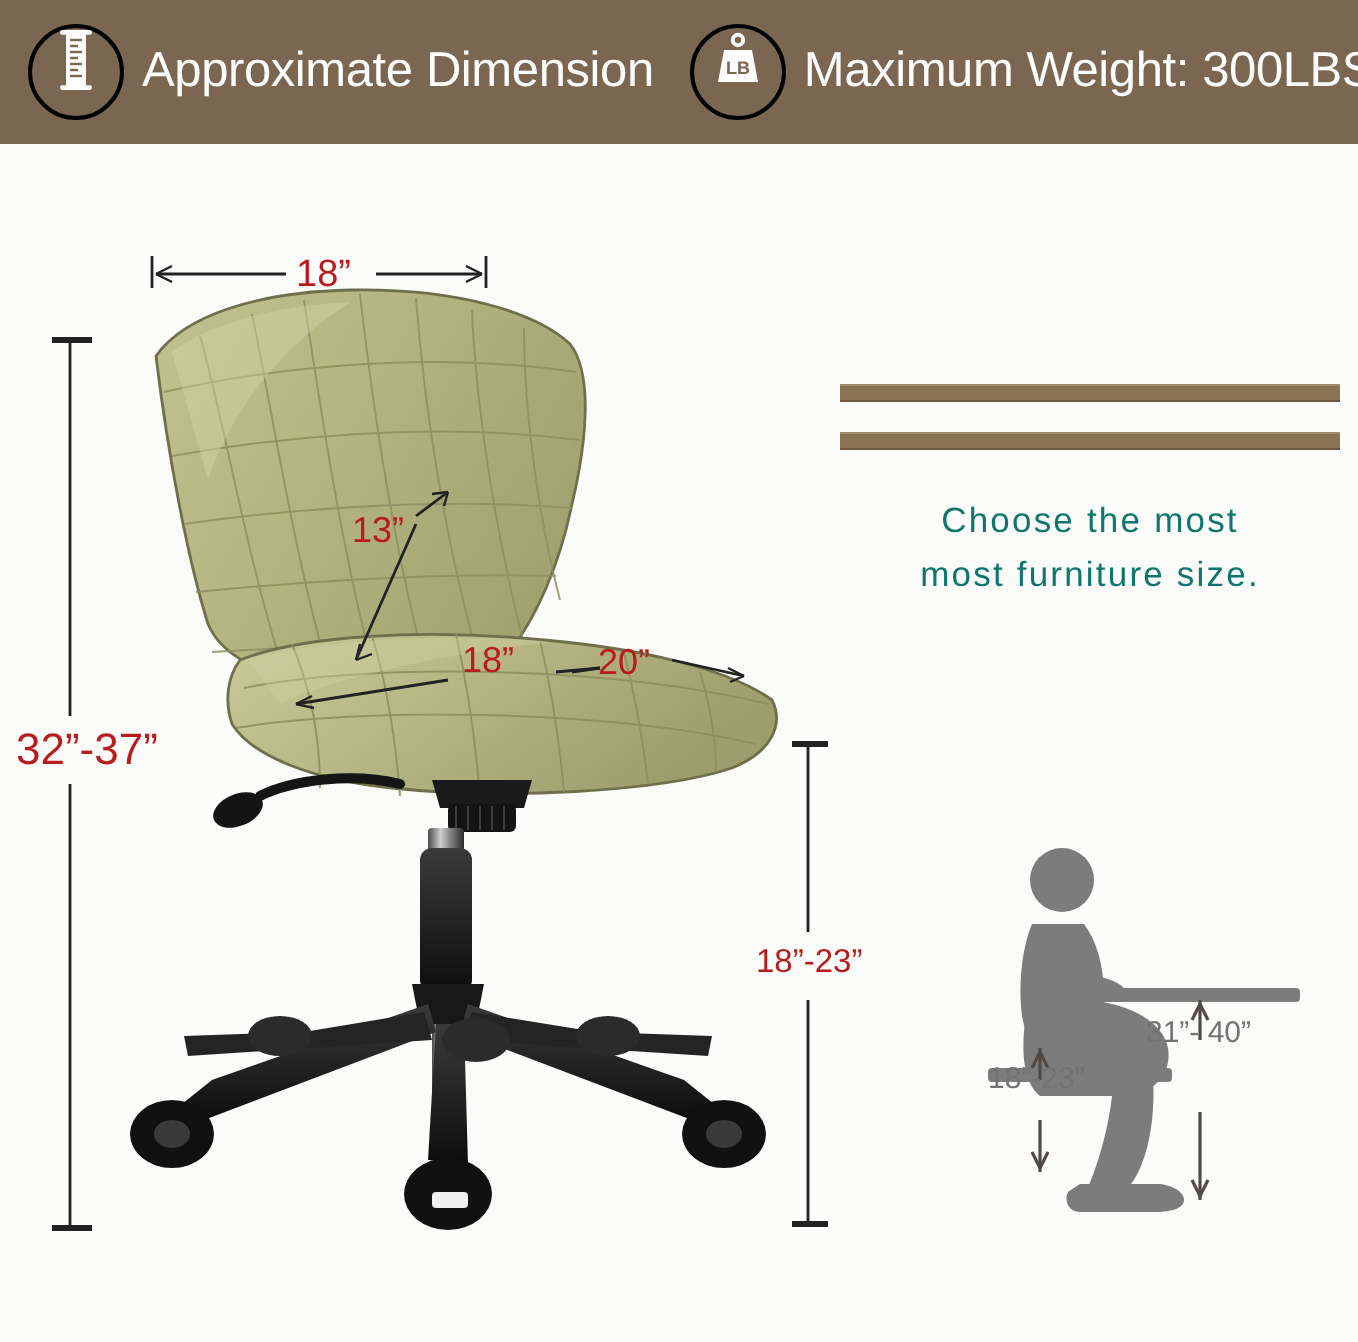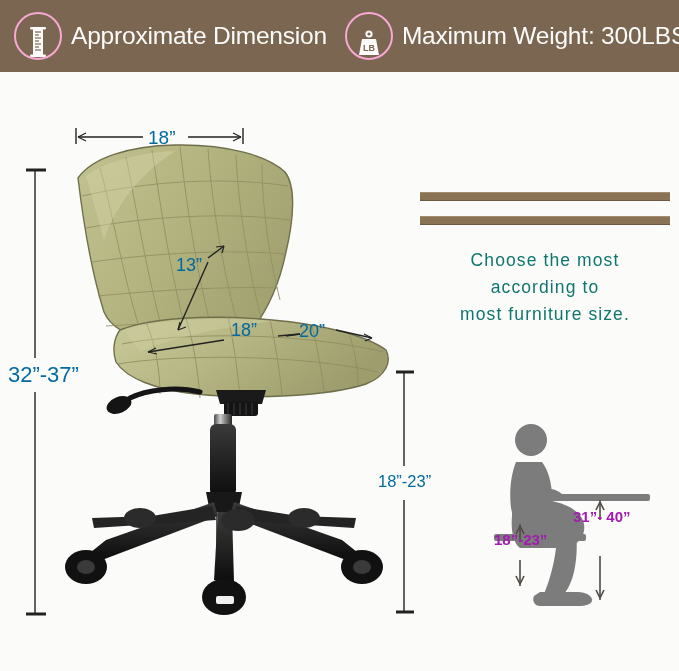--- a/index.html
+++ b/index.html
@@ -15,22 +15,22 @@
   .header-bar{
     position:absolute;left:0;top:0;width:679px;height:72px;
     background:#7a6651;
     display:flex;align-items:center;
   }
   .hdr-group{display:flex;align-items:center;}
   .hdr-group.g1{margin-left:14px;}
   .hdr-group.g2{margin-left:18px;}
   .icon-circle{
     width:44px;height:44px;border-radius:50%;
-    border:2px solid #f9a8d4;
-    display:flex;align-items:flex-end;justify-content:center;
+    border:2px solid #000000;
+    display:flex;align-items:flex-start;justify-content:center;
     flex:0 0 auto;
   }
   .hdr-label{
     color:#fdfcfa;font-size:24.5px;letter-spacing:-0.2px;
     margin-left:9px;white-space:nowrap;font-weight:400;
   }
 
   
   .panel{position:absolute;left:420px;top:192px;width:250px;text-align:center;}
   .rule{height:7px;background:#8a7354;border-top:1px solid #a08d6d;border-bottom:1px solid #6d5940;}
@@ -41,29 +41,29 @@
     font-weight:bold;font-size:21px;color:#9b7d4e;
     letter-spacing:.2px;white-space:nowrap;
   }
   .panel-body{
     margin-top:22px;color:#0f766e;font-size:17.5px;line-height:27px;
     letter-spacing:1.1px;
   }
   .panel-body div{white-space:nowrap;}
 
   
-  .dim{position:absolute;color:#0369a1;white-space:nowrap;}
+  .dim{position:absolute;color:#b91c1c;white-space:nowrap;}
   .dim-18top{left:148px;top:127px;font-size:19px;}
   .dim-left{left:8px;top:362px;font-size:22px;}
   .dim-right{left:378px;top:472px;font-size:16.5px;}
   .dim-13{left:176px;top:255px;font-size:18px;}
   .dim-18seat{left:231px;top:320px;font-size:18px;}
   .dim-20{left:288px;top:321px;font-size:18px;margin-left:11px;}
 
-  .p-dim{position:absolute;color:#a21caf;font-weight:bold;white-space:nowrap;}
+  .p-dim{position:absolute;color:#737373;font-weight:normal;white-space:nowrap;}
   .p-3140{left:573px;top:508px;font-size:15px;}
   .p-1823{left:494px;top:531px;font-size:15px;}
 
   svg.lay{position:absolute;left:0;top:0;width:679px;height:671px;pointer-events:none;}
 </style>
 </head>
 <body>
 
 <div id="stage">
 
@@ -276,18 +276,17 @@
   <div class="dim dim-20">20”</div>
 
   <div class="p-dim p-3140">31”- 40”</div>
   <div class="p-dim p-1823">18”-23”</div>
 
   <div class="panel">
     <div class="rule top"></div>
     <div class="rule bot"></div>
     <div class="panel-body">
       <div>Choose the most</div>
-      <div>according to</div>
       <div>most furniture size.</div>
     </div>
   </div>
 
 </div>
 
 </body></html>

